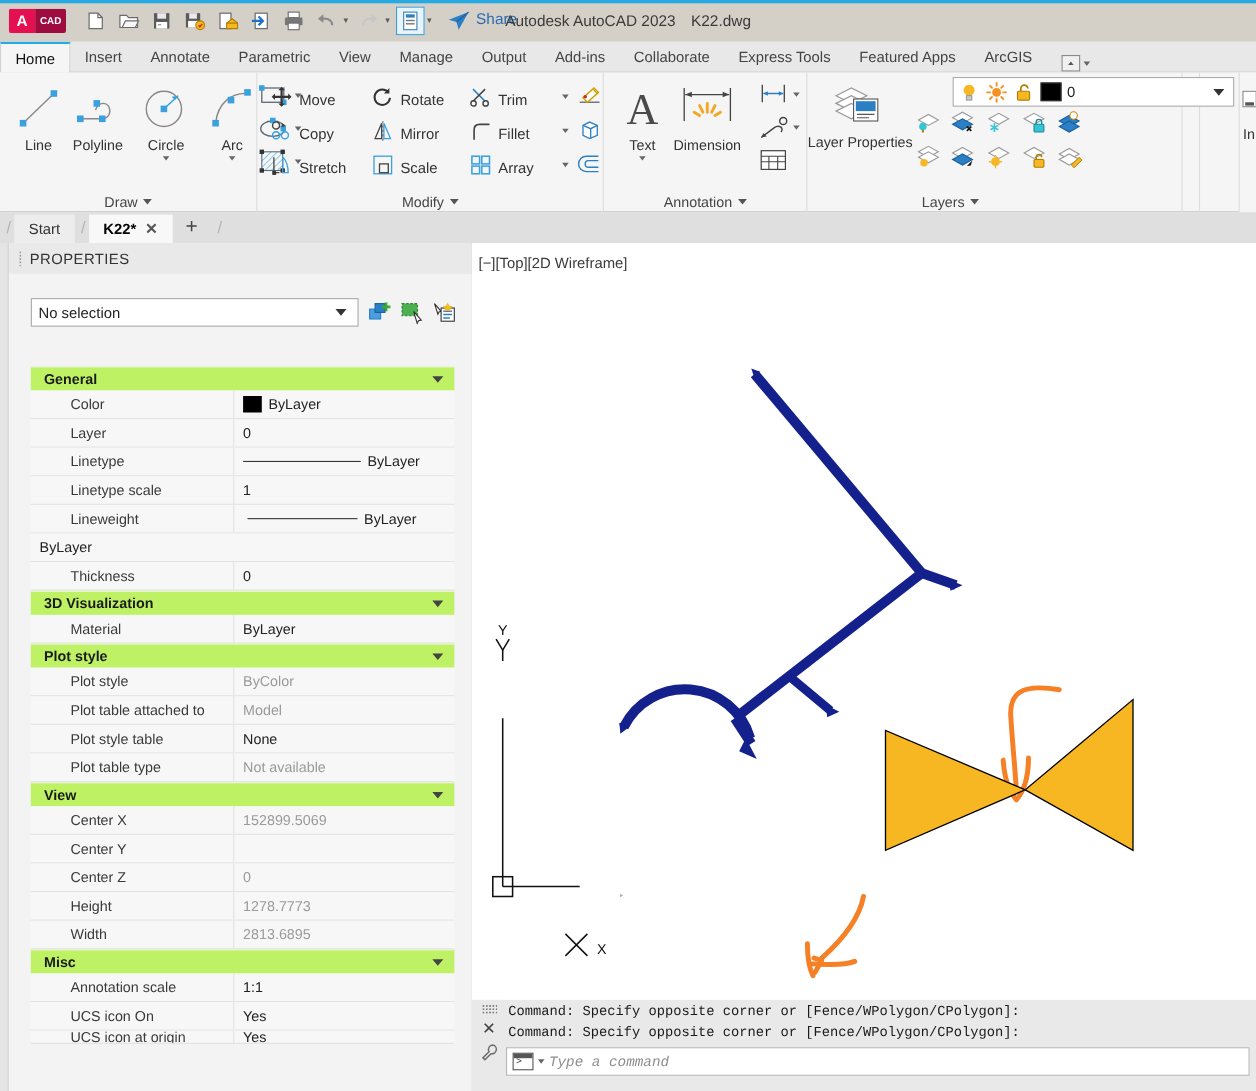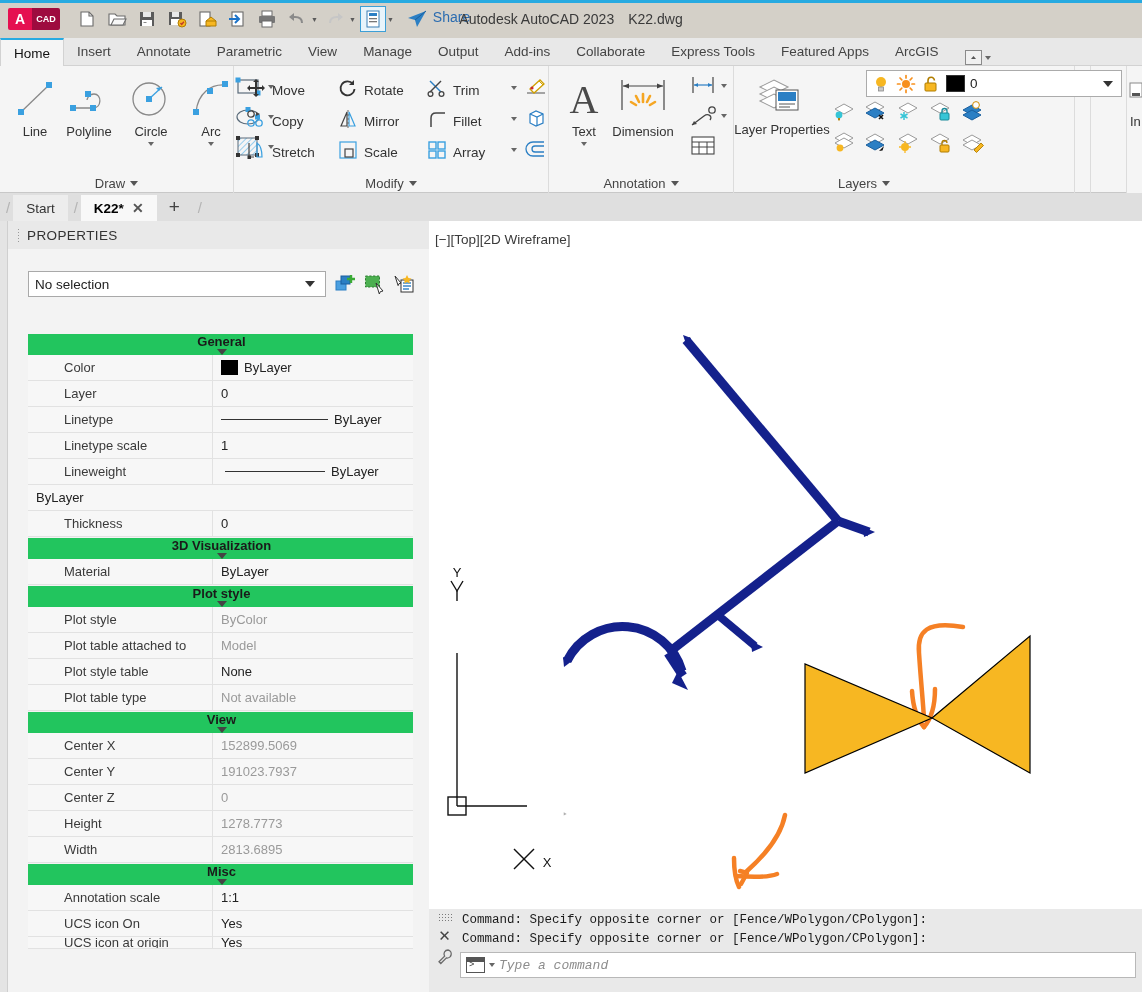--- a/index.html
+++ b/index.html
@@ -167,25 +167,24 @@
     width: 298px; height: 26px; background: #fff; border: 1px solid #a9a9a9;
     display: flex; align-items: center; padding: 0 6px;
     font-size: 13.5px; color: #222;
   }
   .sel-combo .lbl { flex: 1; }
   .sel-tools { display: flex; align-items: center; gap: 7px; }
   .sel-tool { width: 22px; height: 22px; cursor: default; }
 
   .pgrid { position: absolute; left: 20px; top: 84px; width: 385px; }
   .pcat {
-    height: 22px; background: #22c55e; display: flex; align-items: center;
+    height: 22px; background: #bef264; display: flex; align-items: center;
     justify-content: space-between; padding: 0 10px 0 12px;
     font-size: 13px; font-weight: bold; color: #1a1a1a;
     border-top: 1px solid #f3f3f3;
-    flex-direction: column;
   }
   .pcat-caret {
     width: 0; height: 0; border-left: 5px solid transparent;
     border-right: 5px solid transparent; border-top: 6px solid #444;
   }
   .prow {
     height: 26px; display: flex; align-items: center;
     border-bottom: 1px solid #e2e2e2; background: #f7f7f7;
   }
   .prow .pname {
@@ -979,23 +978,20 @@
           <span class="pcat-caret"></span>
         </div>
         <div class="prow">
           <span class="pname">Center X</span>
           <span class="pval dim">
             <span>152899.5069</span>
           </span>
         </div>
         <div class="prow">
           <span class="pname">Center Y</span>
-          <span class="pval dim">
-            <span>191023.7937</span>
-          </span>
         </div>
         <div class="prow">
           <span class="pname">Center Z</span>
           <span class="pval dim">
             <span>0</span>
           </span>
         </div>
         <div class="prow">
           <span class="pname">Height</span>
           <span class="pval dim">

